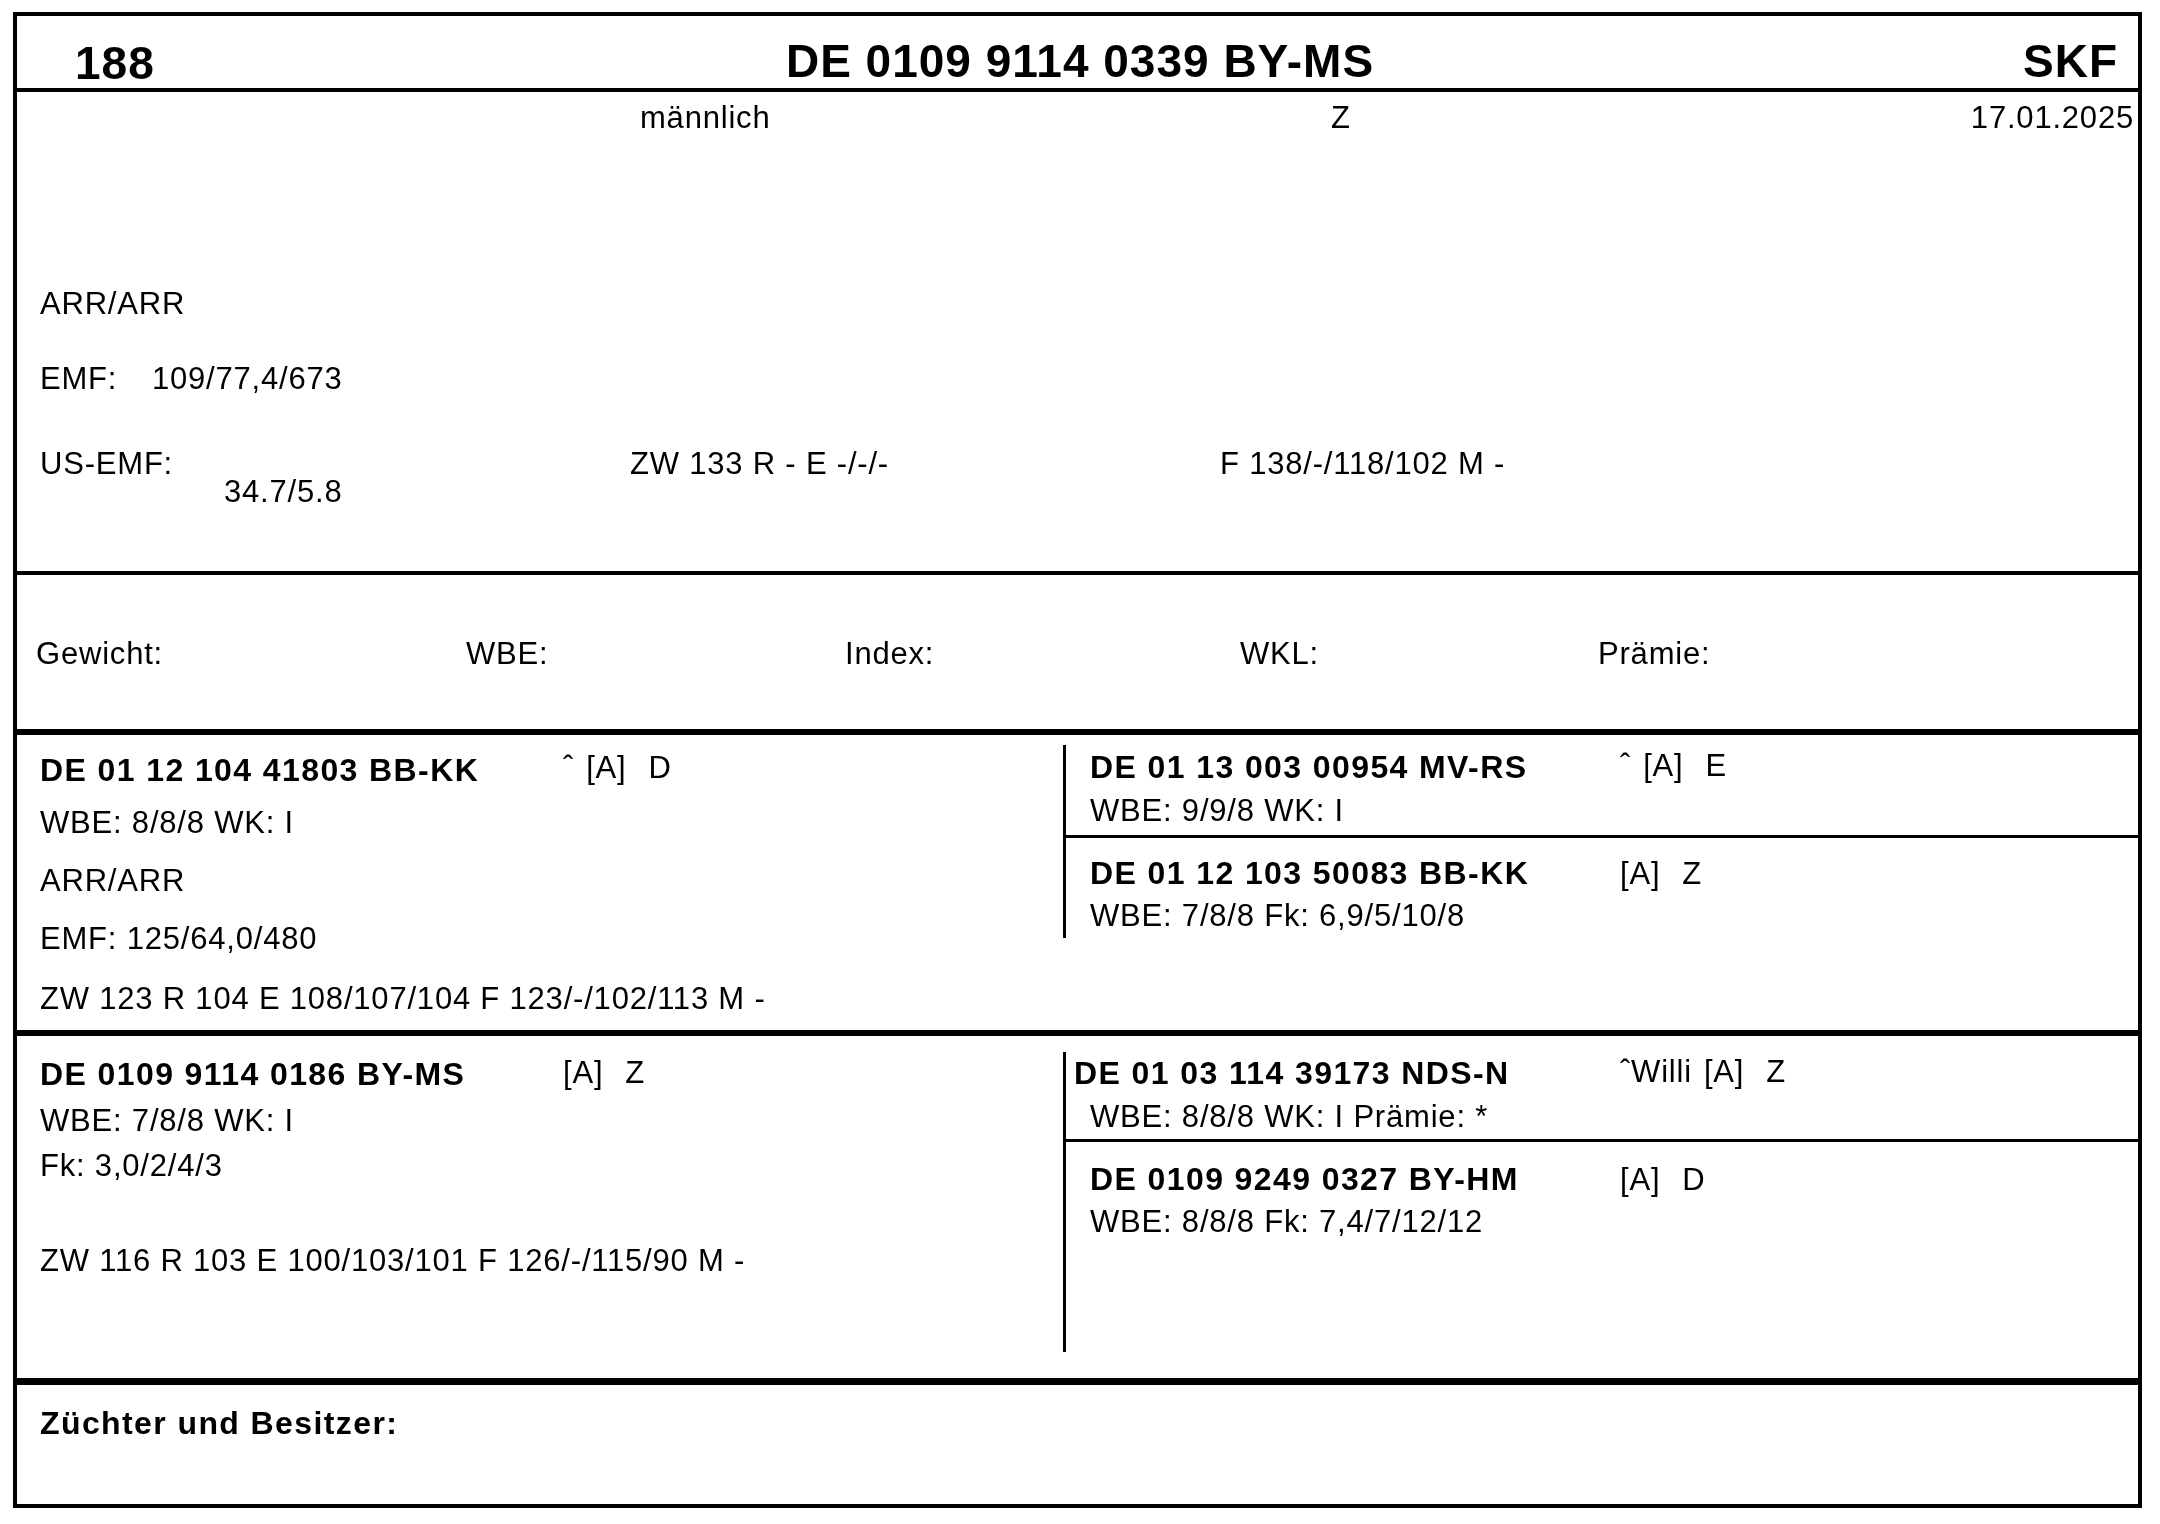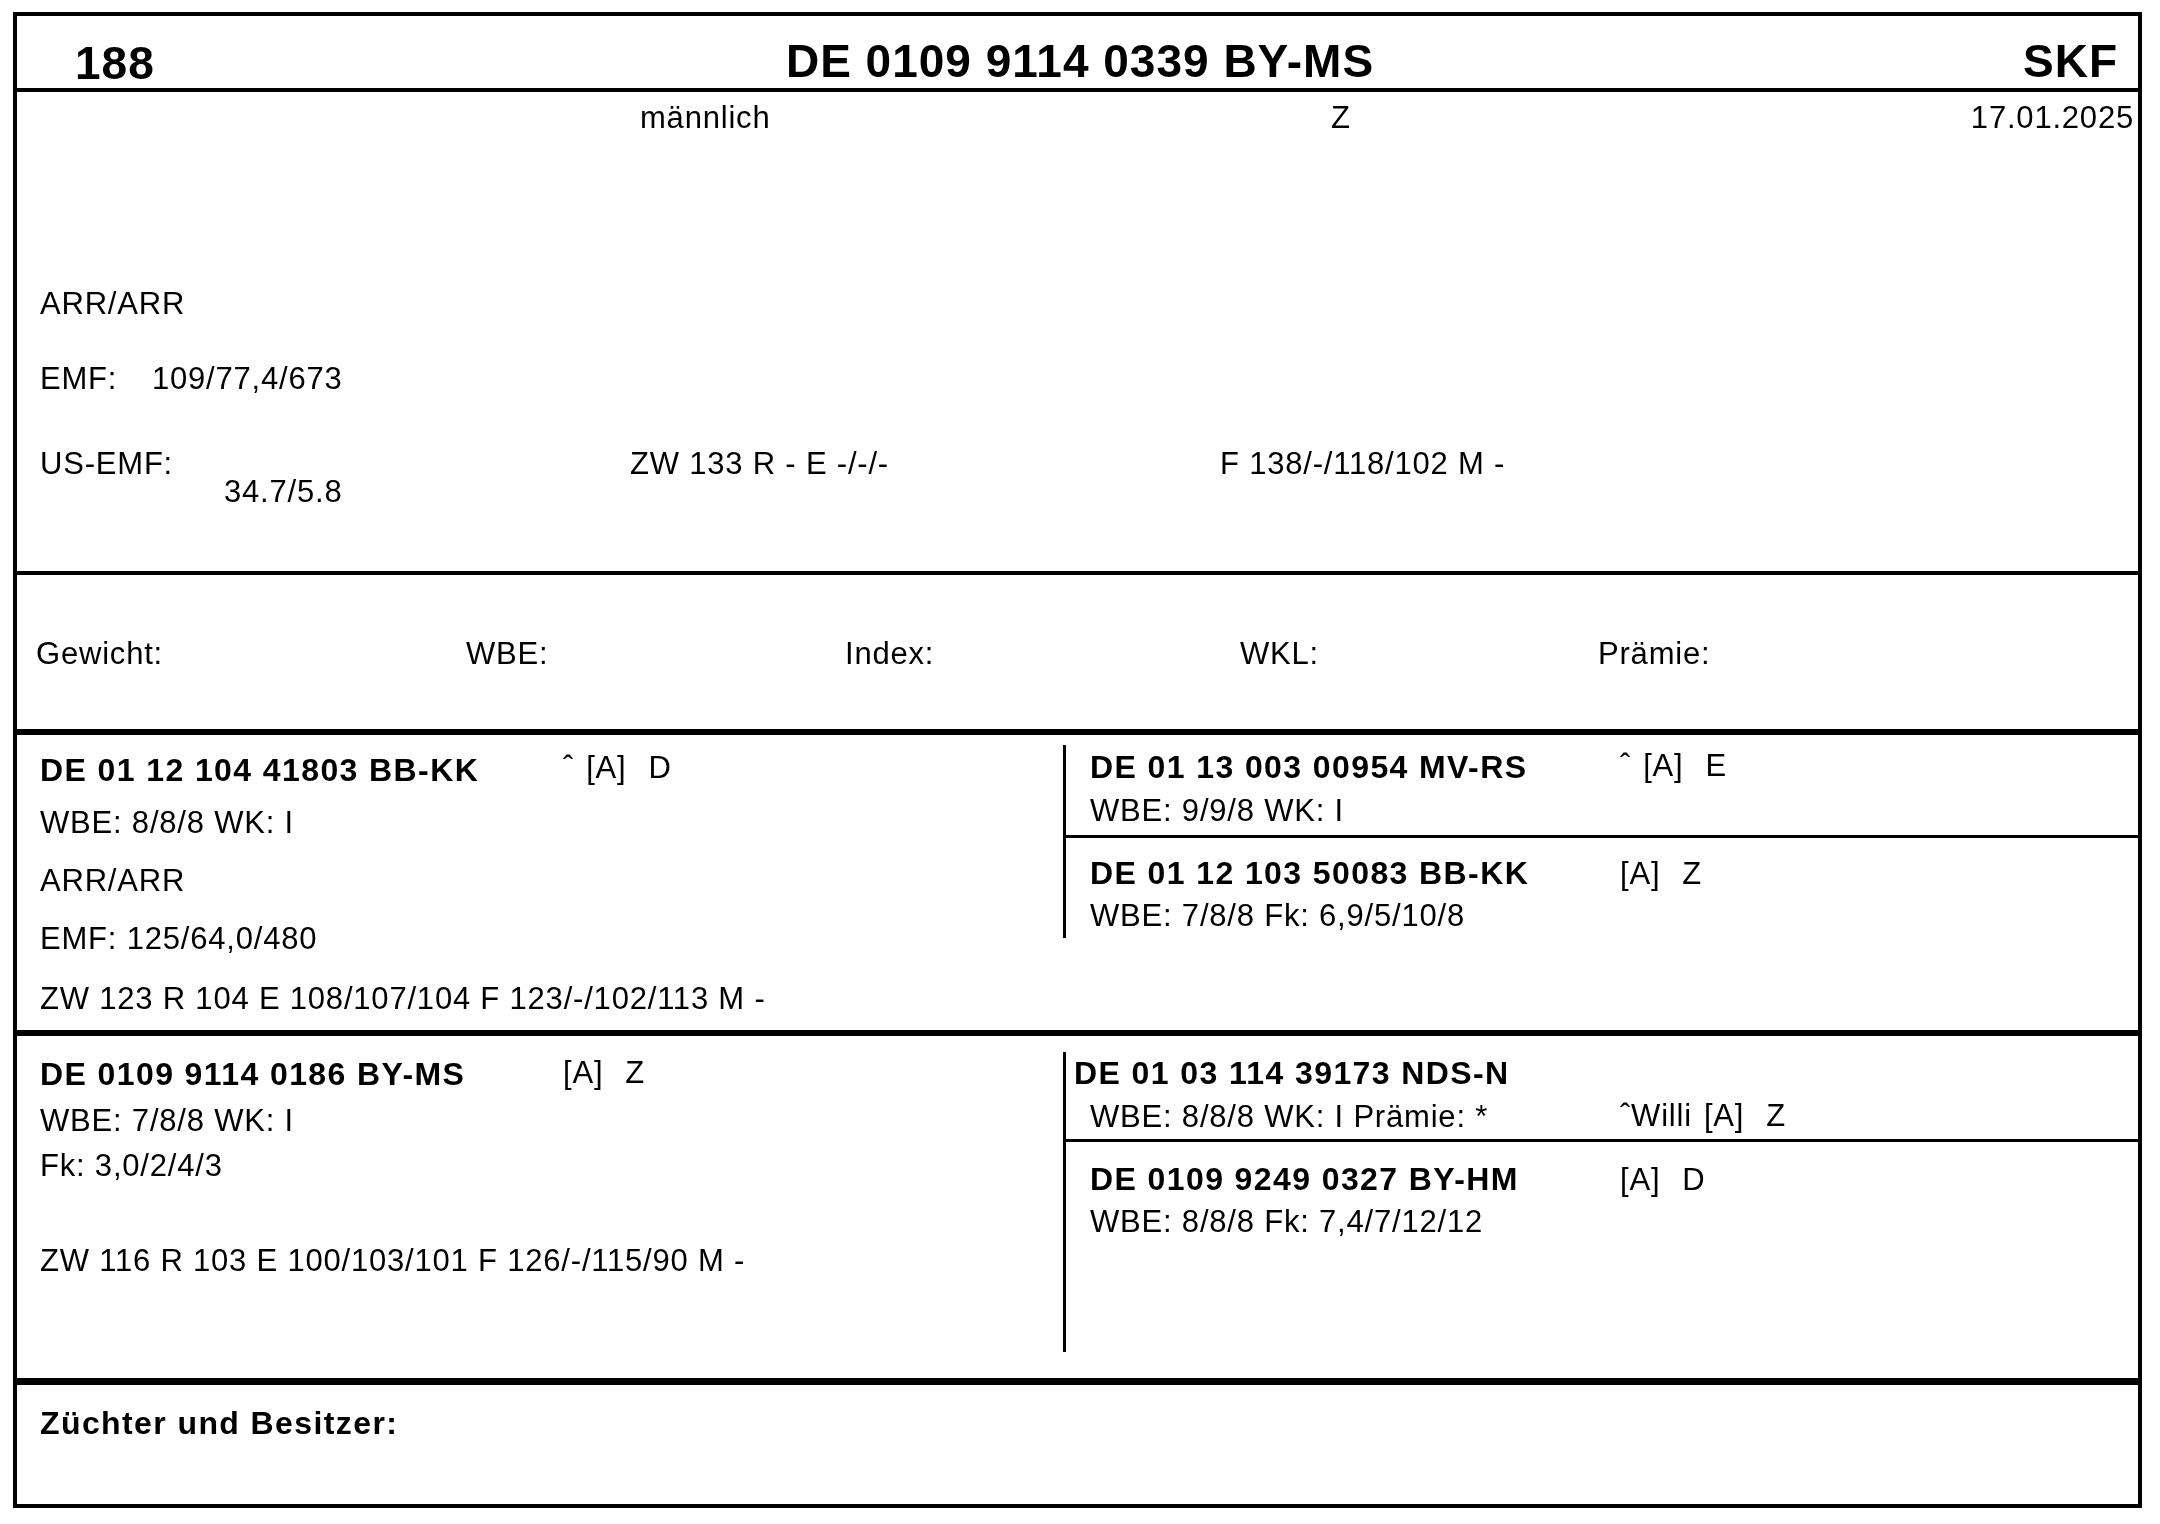--- a/index.html
+++ b/index.html
@@ -97,21 +97,21 @@
     <div class="anno" style="left:563px; top:1055px;"><span class="sup"></span><span class="flag">[A]</span><span class="grade">Z</span></div>
     <div class="t" style="left:40px; top:1104px;">WBE: 7/8/8 WK: I</div>
     <div class="t" style="left:40px; top:1149px;">Fk: 3,0/2/4/3</div>
     <div class="t" style="left:40px; top:1244px;">ZW 116 R 103 E 100/103/101 F 126/-/115/90 M -</div>
   </div>
 
   <div class="rule" style="left:1063px; top:1052px; width:3px; height:300px;"></div>
 
   <div>
     <div class="t ped-title" style="left:1074px; top:1056px;">DE 01 03 114 39173 NDS-N</div>
-    <div class="anno" style="left:1620px; top:1054px;margin-top:44px;"><span class="sup">ˆWilli</span><span class="flag">[A]</span><span class="grade">Z</span></div>
+    <div class="anno" style="left:1620px; top:1054px;"><span class="sup">ˆWilli</span><span class="flag">[A]</span><span class="grade">Z</span></div>
     <div class="t" style="left:1090px; top:1100px;">WBE: 8/8/8 WK: I Prämie: *</div>
   </div>
   <div class="rule" style="left:1066px; top:1139px; width:1072px; height:3px;"></div>
 
   <div>
     <div class="t ped-title" style="left:1090px; top:1162px;">DE 0109 9249 0327 BY-HM</div>
     <div class="anno" style="left:1620px; top:1162px;"><span class="sup"></span><span class="flag">[A]</span><span class="grade">D</span></div>
     <div class="t" style="left:1090px; top:1205px;">WBE: 8/8/8 Fk: 7,4/7/12/12</div>
   </div>
 

